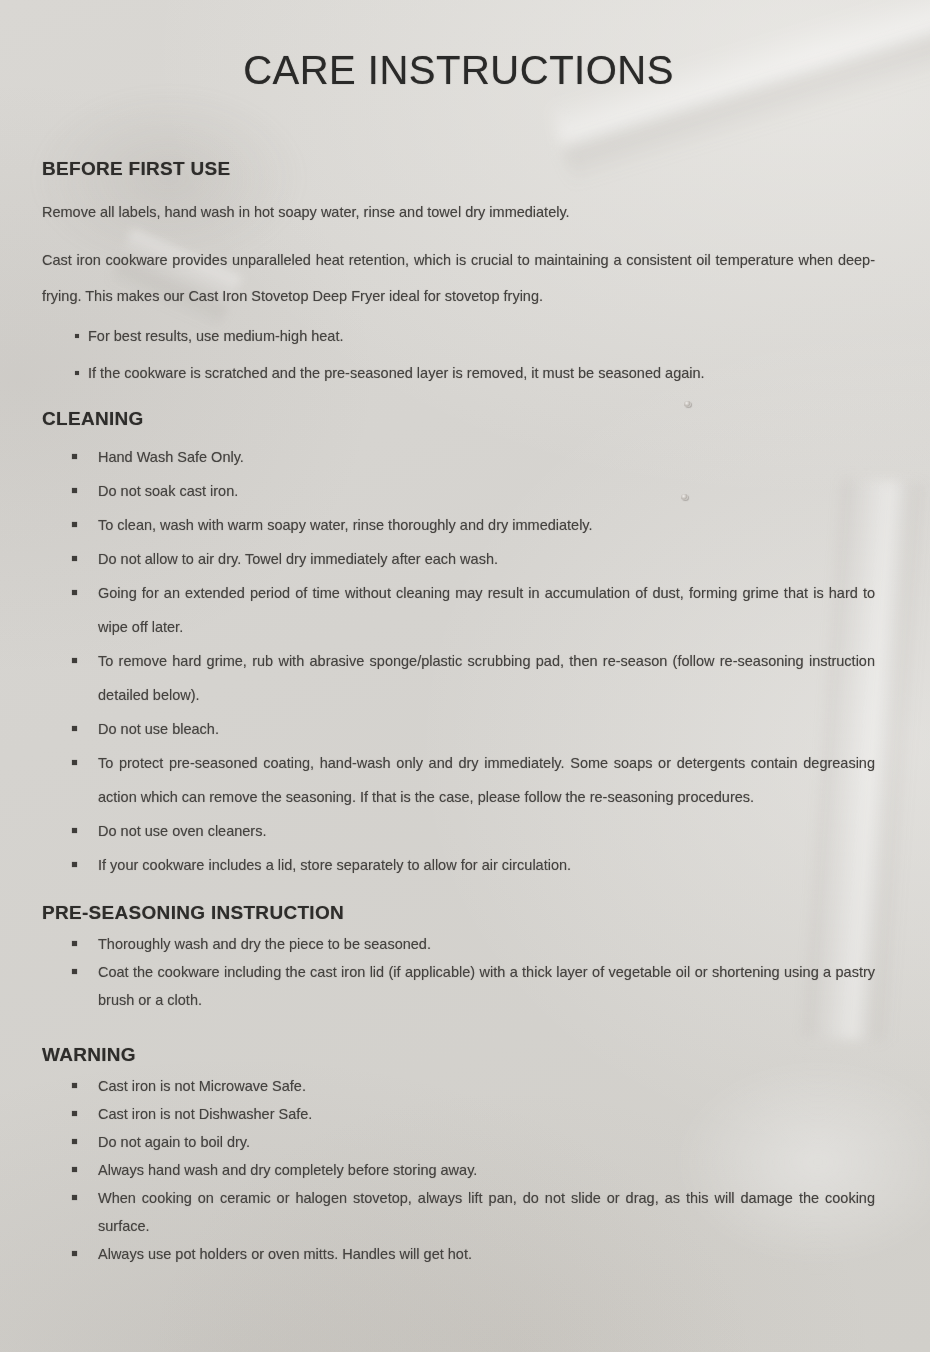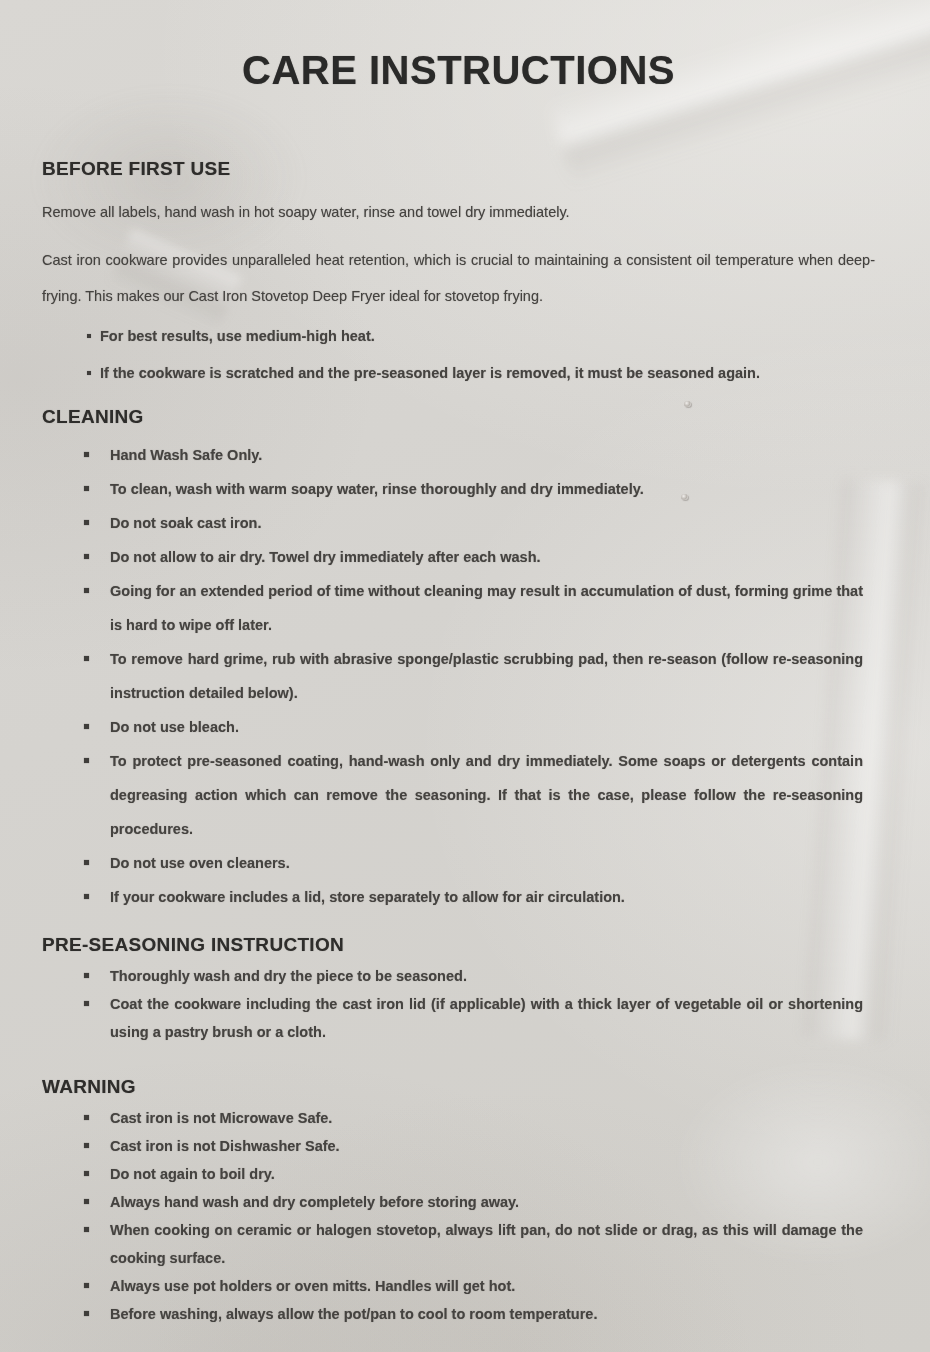--- a/index.html
+++ b/index.html
@@ -60,46 +60,46 @@
   .page-content {
     position: relative;
     padding: 40px 55px 0 42px;
     color: var(--ink, #454340);
   }
   h1.doc-title {
     margin: 6px 0 0;
     text-align: center;
     font-size: 40px;
     line-height: 48px;
-    font-weight: bold;
+    font-weight: normal;
     letter-spacing: 0.5px;
     color: var(--title-ink, #2a2a29);
     text-shadow: 0 0 1px rgba(52,50,48,0.55);
   }
   h2.sec-heading {
     font-size: 19px;
     line-height: 26px;
     font-weight: bold;
     letter-spacing: 0.3px;
     color: var(--heading-ink, #2e2d2b);
     text-shadow: 0 0 1px rgba(58,55,52,0.45);
   }
   .s0 h2 { margin: 62px 0 0; }
-  .s1 h2 { margin: 2px 0 0; }
+  .s1 h2 { margin: 14px 0 0; }
   .s2 h2 { margin: 18px 0 0; }
   .s3 h2 { margin: 28px 0 0; }
 
   p.body-para {
     margin: 12px 0 0;
     font-size: 14.5px;
     line-height: 36px;
     text-align: justify;
     text-shadow: 0 0 1px rgba(86,82,78,0.5);
   }
-  ul.sec-list { list-style: none; margin: 12px; padding: 0; font-weight: bold; }
+  ul.sec-list { list-style: none; margin: 0; padding: 0; }
   .s0 ul { margin-top: 4px; padding-left: 33px; }
   .s1 ul { margin-top: 8px; padding-left: 30px; }
   .s2 ul, .s3 ul { margin-top: 4px; padding-left: 30px; }
 
   li.bullet-item { display: flex; align-items: flex-start; font-size: 14.5px; }
   .s0 li { line-height: 37px; }
   .s1 li { line-height: 34px; }
   .s2 li, .s3 li { line-height: 28px; }
 
   .bullet-marker {
@@ -153,25 +153,25 @@
   <section class="doc-section s1">
     <h2 class="sec-heading">CLEANING</h2>
     <div class="sec-paras"></div>
     <ul class="sec-list">
           <li class="bullet-item">
             <span class="bullet-marker"></span>
             <span class="bullet-text">Hand Wash Safe Only.</span>
           </li>
           <li class="bullet-item">
             <span class="bullet-marker"></span>
+            <span class="bullet-text">Do not soak cast iron.</span>
+          </li>
+          <li class="bullet-item">
+            <span class="bullet-marker"></span>
             <span class="bullet-text">To clean, wash with warm soapy water, rinse thoroughly and dry immediately.</span>
-          </li>
-          <li class="bullet-item">
-            <span class="bullet-marker"></span>
-            <span class="bullet-text">Do not soak cast iron.</span>
           </li>
           <li class="bullet-item">
             <span class="bullet-marker"></span>
             <span class="bullet-text">Do not allow to air dry. Towel dry immediately after each wash.</span>
           </li>
           <li class="bullet-item">
             <span class="bullet-marker"></span>
             <span class="bullet-text">Going for an extended period of time without cleaning may result in accumulation of dust, forming grime that is hard to wipe off later.</span>
           </li>
           <li class="bullet-item">
@@ -233,20 +233,16 @@
             <span class="bullet-text">Always hand wash and dry completely before storing away.</span>
           </li>
           <li class="bullet-item">
             <span class="bullet-marker"></span>
             <span class="bullet-text">When cooking on ceramic or halogen stovetop, always lift pan, do not slide or drag, as this will damage the cooking surface.</span>
           </li>
           <li class="bullet-item">
             <span class="bullet-marker"></span>
             <span class="bullet-text">Always use pot holders or oven mitts. Handles will get hot.</span>
           </li>
-          <li class="bullet-item">
-            <span class="bullet-marker"></span>
-            <span class="bullet-text">Before washing, always allow the pot/pan to cool to room temperature.</span>
-          </li>
         </ul>
   </section>
 </div>
 </main>
 
 </body></html>

